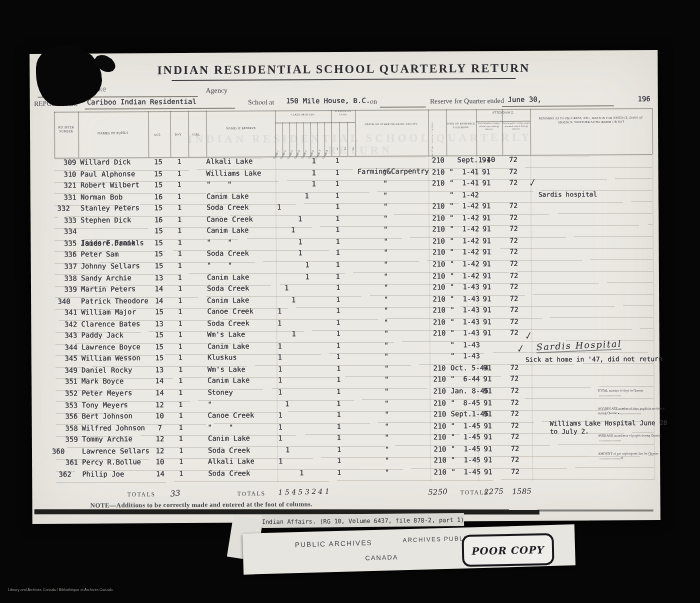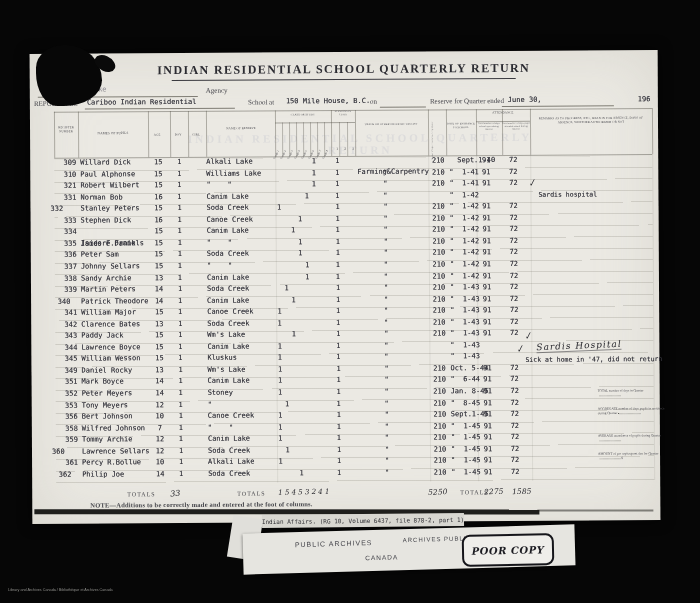--- a/index.html
+++ b/index.html
@@ -90,20 +90,21 @@
       <span class="hw check" style="position:absolute;left:-9px;top:-2px;">✓</span>
       <span class="mtyped">Sick at home in '47, did not return</span>
     </div>
 
     <div class="ffoot" style="left:566px;top:338px;">
       <span>TOTAL number of days in Quarter</span><span class="dots"></span>
     </div>
     <div class="ffoot" style="left:566px;top:356px;">
       <span>AGGREGATE number of days pupils in residence during Quarter</span><span class="dots"></span>
     </div>
+    <div class="mtyped" style="position:absolute;left:518px;top:369px;width:118px;white-space:normal;line-height:1.25;">Williams Lake Hospital June 28 to July 2.</div>
     <div class="ffoot" style="left:566px;top:383px;">
       <span>AVERAGE attendance of pupils during Quarter</span><span class="dots"></span>
     </div>
     <div class="ffoot" style="left:566px;top:401px;">
       <span>AMOUNT of per capita grant due for Quarter</span><span class="dots"></span><span>$</span>
     </div>
 
     <div class="darkband" style="left:2px;top:457px;width:505px;height:5px;"></div>
     <div class="darkband" style="left:505px;top:459px;width:116px;height:2px;background:rgba(28,28,24,.5);"></div>
   <div style="position: absolute; left: 24px; top: 58px; width: 598px; height: 0px; border-top: 1px solid rgba(80, 78, 68, 0.45);"></div>
@@ -255,21 +256,21 @@
       <div class="typed" style="position: absolute; left: 474px; top: 129.1px; width: 18px; text-align: center;">72</div>
       <div class="typed" style="position: absolute; left: 20px; top: 140.65px; width: 26px; text-align: right;">331</div>
       <div class="typed" style="position: absolute; left: 50px; top: 140.65px;">Norman Bob</div>
       <div class="typed" style="position: absolute; left: 120px; top: 140.65px; width: 16px; text-align: center;">16</div>
       <div class="typed" style="position: absolute; left: 142px; top: 140.65px; width: 14px; text-align: center;">1</div>
       <div class="typed" style="position: absolute; left: 176px; top: 140.65px;">Canim Lake</div>
       <div class="typed" style="position: absolute; left: 273px; top: 140.65px; width: 7px; text-align: center;">1</div>
       <div class="typed" style="position: absolute; left: 303px; top: 140.65px; width: 8px; text-align: center;">1</div>
       <div class="typed" style="position: absolute; left: 350px; top: 140.65px; width: 10px; text-align: center;">"</div>
       <div class="typed" style="position: absolute; left: 419px; top: 140.65px;">"  1-42</div>
-      <div class="typed" style="position: absolute; left: 20px; top: 152.2px; width: 26px; text-align: left;">332</div>
+      <div class="typed" style="position: absolute; left: 20px; top: 152.2px; width: 26px; text-align: center;">332</div>
       <div class="typed" style="position: absolute; left: 50px; top: 152.2px;">Stanley Peters</div>
       <div class="typed" style="position: absolute; left: 120px; top: 152.2px; width: 16px; text-align: center;">15</div>
       <div class="typed" style="position: absolute; left: 142px; top: 152.2px; width: 14px; text-align: center;">1</div>
       <div class="typed" style="position: absolute; left: 176px; top: 152.2px;">Soda Creek</div>
       <div class="typed" style="position: absolute; left: 245px; top: 152.2px; width: 7px; text-align: center;">1</div>
       <div class="typed" style="position: absolute; left: 303px; top: 152.2px; width: 8px; text-align: center;">1</div>
       <div class="typed" style="position: absolute; left: 350px; top: 152.2px; width: 10px; text-align: center;">"</div>
       <div class="typed" style="position: absolute; left: 400px; top: 152.2px; width: 16px; text-align: center;">210</div>
       <div class="typed" style="position: absolute; left: 419px; top: 152.2px;">"  1-42</div>
       <div class="typed" style="position: absolute; left: 448px; top: 152.2px; width: 16px; text-align: center;">91</div>

